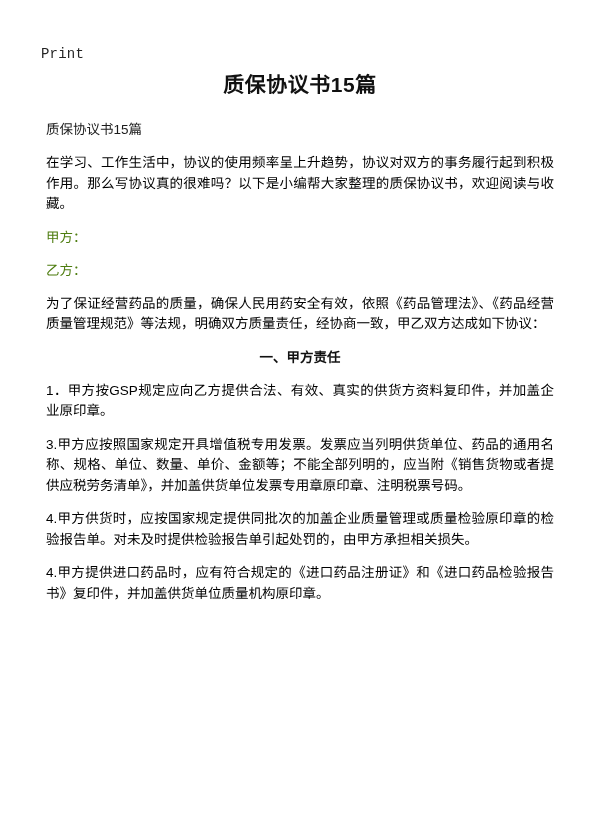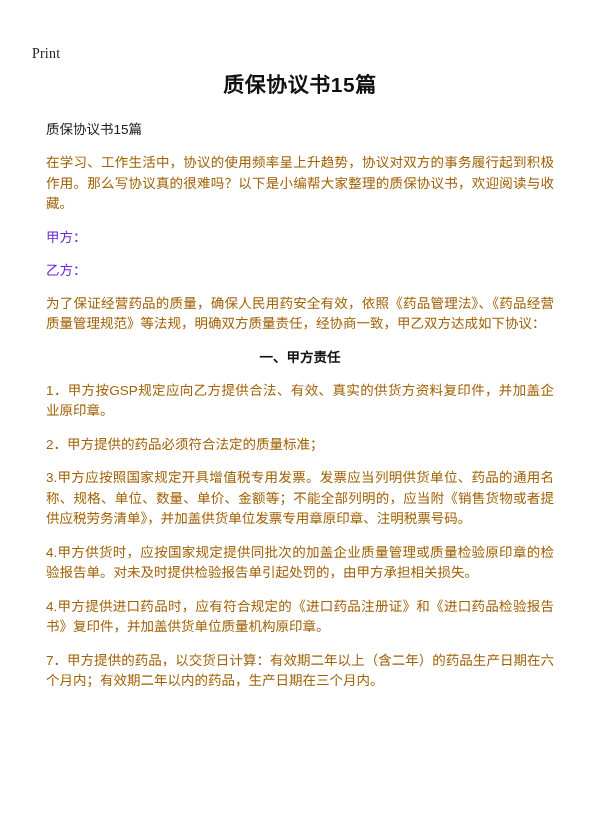--- a/index.html
+++ b/index.html
@@ -23,23 +23,23 @@
     width: 600px;
     height: 828px;
     box-sizing: border-box;
     padding: 0;
     background: #ffffff;
   }
 
   
   .print-label {
     position: absolute;
-    left: 32px;
+    left: 41px;
     top: 46px;
-    font-family: Liberation Serif, serif;
+    font-family: Liberation Mono, monospace;
     font-size: 14px;
     line-height: 16px;
     color: #232323;
     letter-spacing: 0.2px;
     white-space: nowrap;
   }
 
   .content {
     position: absolute;
     left: 46px;
@@ -61,21 +61,21 @@
     font-size: 13.5px;
     line-height: 20px;
     margin: 0 0 13px 0;
     color: #1b1b1b;
   }
 
   p.para {
     font-size: 13.5px;
     line-height: 20.5px;
     margin: 0 0 13px 0;
-    color: #a16207;
+    color: #000000;
     text-align: justify;
     text-justify: inter-ideograph;
     word-break: break-all;
   }
 
   p.para:last-child {
     margin-bottom: 0;
   }
 
   h2.section-heading {
@@ -92,21 +92,21 @@
     line-height: 20px;
     font-weight: bold;
     margin: 0 0 13px 0;
     color: #111111;
   }
 
   .party {
     font-size: 13.5px;
     line-height: 20px;
     margin: 0 0 13px 0;
-    color: #6d28d9;
+    color: #4d7c0f;
   }
 </style>
 </head>
 <body>
 
 <div class="page">
 
   <div class="print-label">Print</div>
 
   <div class="content">
@@ -120,20 +120,18 @@
 
     <div class="party">甲方：</div>
 
     <div class="party">乙方：</div>
 
     <p class="para">为了保证经营药品的质量，确保人民用药安全有效，依照《药品管理法》、《药品经营质量管理规范》等法规，明确双方质量责任，经协商一致，甲乙双方达成如下协议：</p>
 
     <h2 class="section-heading">一、甲方责任</h2>
 
     <p class="para">1．甲方按GSP规定应向乙方提供合法、有效、真实的供货方资料复印件，并加盖企业原印章。</p>
-    <p class="para">2．甲方提供的药品必须符合法定的质量标准；</p>
     <p class="para">3.甲方应按照国家规定开具增值税专用发票。发票应当列明供货单位、药品的通用名称、规格、单位、数量、单价、金额等；不能全部列明的，应当附《销售货物或者提供应税劳务清单》，并加盖供货单位发票专用章原印章、注明税票号码。</p>
     <p class="para">4.甲方供货时，应按国家规定提供同批次的加盖企业质量管理或质量检验原印章的检验报告单。对未及时提供检验报告单引起处罚的，由甲方承担相关损失。</p>
     <p class="para">4.甲方提供进口药品时，应有符合规定的《进口药品注册证》和《进口药品检验报告书》复印件，并加盖供货单位质量机构原印章。</p>
-    <p class="para">7．甲方提供的药品，以交货日计算：有效期二年以上（含二年）的药品生产日期在六个月内；有效期二年以内的药品，生产日期在三个月内。</p>
 
   </div>
 </div>
 
 </body></html>

